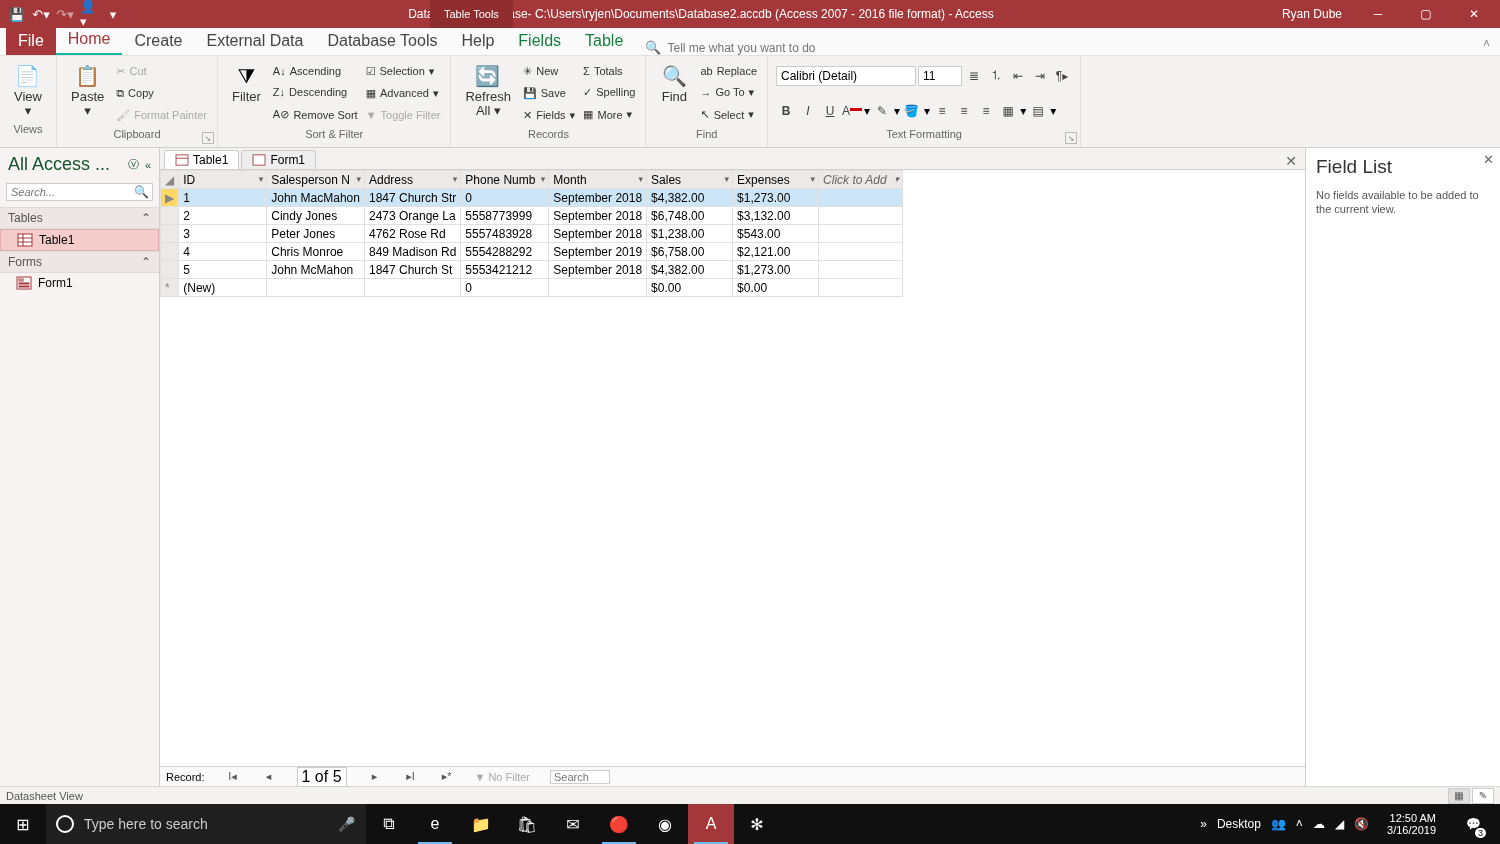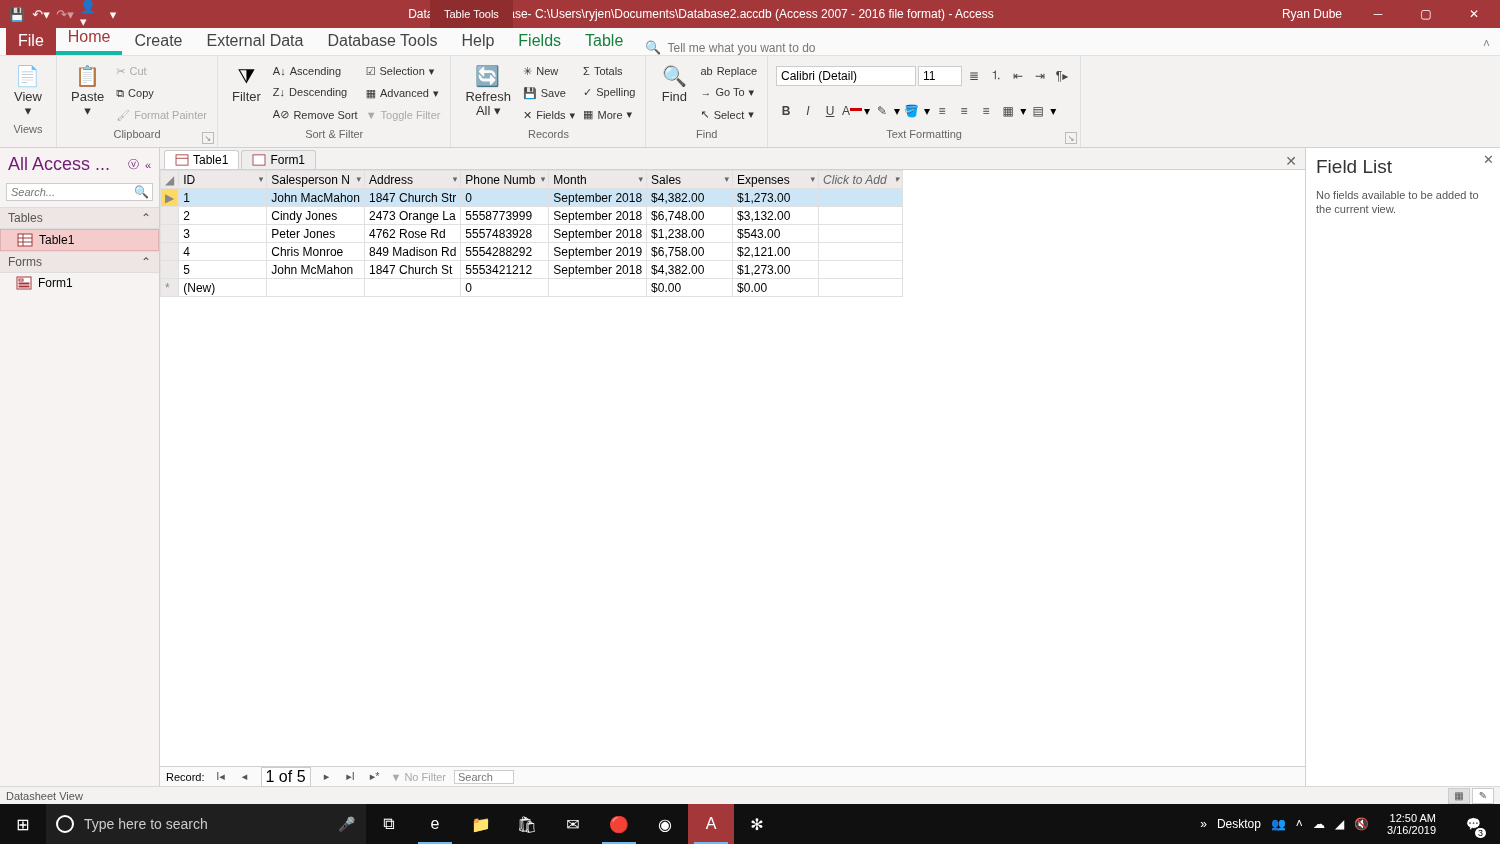--- a/index.html
+++ b/index.html
@@ -13,21 +13,21 @@
 .tabletools { position: absolute; left: 300px; top: 0; height: 28px; display: flex; align-items: center; background: #8e2c2e; padding: 0 14px; font-size: 11px; }
 .titlepath { font-size: 12px; color: #fff; }
 .titlebar .right { display: flex; align-items: center; gap: 4px; padding-right: 4px; }
 .titlebar .user { font-size: 12px; padding: 0 10px; }
 .winbtn { width: 44px; height: 28px; display: flex; align-items: center; justify-content: center; font-size: 12px; cursor: pointer; }
 
 
 .ribbontabs { height: 28px; display: flex; align-items: flex-end; border-bottom: 1px solid #e1e1e1; background: #fafafa; padding-left: 6px; }
 .rtab { padding: 6px 12px 5px; font-size: 16px; color: #444; cursor: pointer; }
 .rtab.file { background: #a4373a; color: #fff; }
-.rtab.active { color: #a4373a; border-bottom: 4px solid #14b8a6; }
+.rtab.active { color: #a4373a; border-bottom: 2px solid #14b8a6; }
 .rtab.ctx { color: #15803d; }
 .tellme { display: flex; align-items: center; margin-left: 10px; color: #777; font-size: 12px; gap: 6px; }
 .tellme .sicon { font-size: 13px; }
 
 
 .ribbon { height: 92px; background: #f3f2f1; border-bottom: 1px solid #d0d0d0; display: flex; }
 .group { border-right: 1px solid #e0e0e0; display: flex; flex-direction: column; padding: 4px 8px 0; position: relative; }
 .group .glabel { text-align: center; color: #666; font-size: 11px; padding: 2px 0 3px; }
 .group .launcher { position: absolute; right: 3px; bottom: 3px; width: 12px; height: 12px; border: 1px solid #bbb; font-size: 8px; display: flex; align-items: center; justify-content: center; color: #888; }
 .bigbtn { display: flex; flex-direction: column; align-items: center; justify-content: center; padding: 2px 6px; cursor: pointer; }
@@ -42,21 +42,21 @@
 .fontbox.size { width: 44px; }
 .fmtbtn { width: 20px; height: 20px; display: inline-flex; align-items: center; justify-content: center; font-size: 12px; cursor: pointer; color: #444; }
 .fmtbtn.b { font-weight: bold; }
 .fmtbtn.i { font-style: italic; }
 .fmtbtn.u { text-decoration: underline; }
 .colorstrip { width: 18px; height: 3px; background: #c00; display:block; margin-top:-2px;}
 
 
 .workarea { display: flex; height: calc(844px - 28px - 28px - 92px - 18px - 40px); }
 .navpane { width: 160px; background: #f7f3f3; border-right: 1px solid #d0d0d0; display: flex; flex-direction: column; }
-.navhead { display: flex; align-items: center; padding: 6px 8px; font-size: 18px; color: #701a75; }
+.navhead { display: flex; align-items: center; padding: 6px 8px; font-size: 18px; color: #14532d; }
 .navhead .spacer { flex:1; }
 .navsearch { margin: 2px 6px 6px; position: relative; }
 .navsearch input { width: 100%; border: 1px solid #ccc; font-size: 11px; padding: 2px 18px 2px 4px; font-style: italic; color: #888; }
 .navsearch .sicon { position: absolute; right: 4px; top: 2px; color: #888; }
 .navgrouphdr { background: #eee5e5; padding: 3px 8px; font-size: 12px; color: #555; display:flex; justify-content:space-between; align-items:center; border-top:1px solid #ddd; border-bottom:1px solid #ddd;}
 .navitem { display: flex; align-items: center; gap: 6px; padding: 3px 8px 3px 16px; font-size: 12px; cursor: pointer; }
 .navitem.selected { background: #f4cccc; border:1px solid #e2b0b0; }
 .navitem .nicon { width:16px; height:14px; }
 
 
@@ -74,21 +74,21 @@
 table.ds th { background: #ece9e8; font-weight: normal; position: relative; }
 table.ds th .dd { position:absolute; right:3px; top:3px; font-size:9px; color:#666; }
 .rowhdr { width: 18px; background: #ece9e8; text-align:center; color:#888; }
 tr.sel td { background: #cde6f7; }
 tr.sel .rowhdr { background: #ffd966; }
 .idcol { text-align: right; width: 88px; }
 .numr { text-align: right; }
 .addcol { font-style: italic; color: #666; }
 
 
-.recordnav { height: 20px; border-top:1px solid #d0d0d0; display:flex; align-items:center; font-size:11px; gap:8px; padding:0 6px; background:#fafafa;}
+.recordnav { height: 20px; border-top:1px solid #d0d0d0; display:flex; align-items:center; font-size:11px; gap:20px; padding:0 6px; background:#fafafa;}
 .recordnav .rbtn { width:16px; text-align:center; cursor:pointer; color:#555;}
 .recordnav input.pos { width:50px; border:1px solid #ccc; font-size:16px; text-align:center;}
 .recordnav input.searchbox { width:60px; border:1px solid #ccc; font-size:11px; padding:0 3px;}
 .nofilter { color:#aaa; display:flex; align-items:center; gap:3px;}
 
 
 .fieldlist { width: 195px; border-left: 1px solid #d0d0d0; background: #fff; padding: 8px 10px; position:relative;}
 .fieldlist h2 { font-size: 19px; font-weight: normal; color: #333; margin-bottom: 10px; }
 .fieldlist .flclose { position:absolute; right:6px; top:4px; color:#666; cursor:pointer; font-size:13px;}
 .fieldlist p { font-size: 11px; color: #555; line-height:1.3; }

